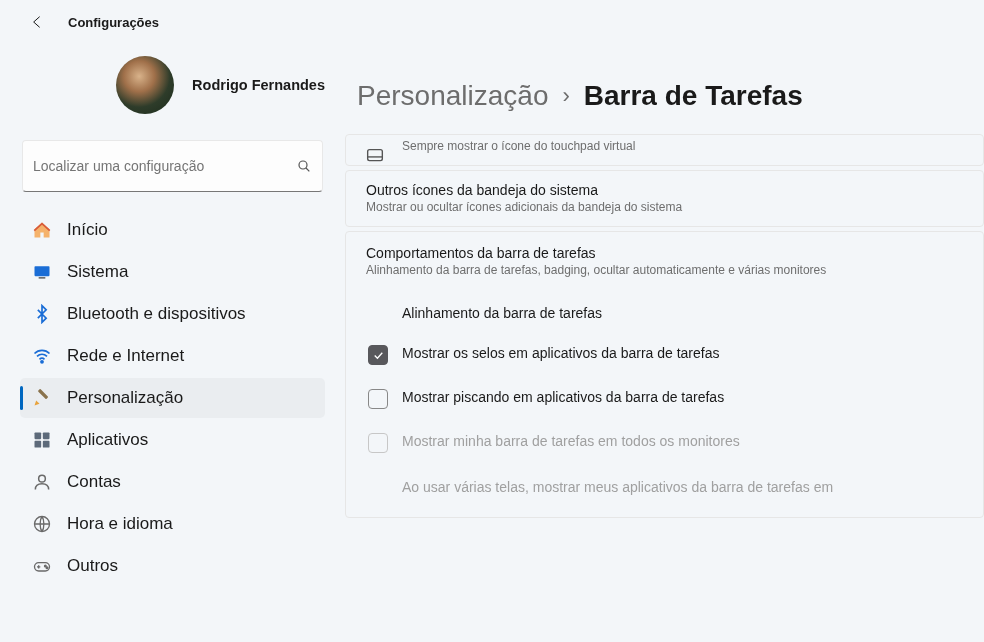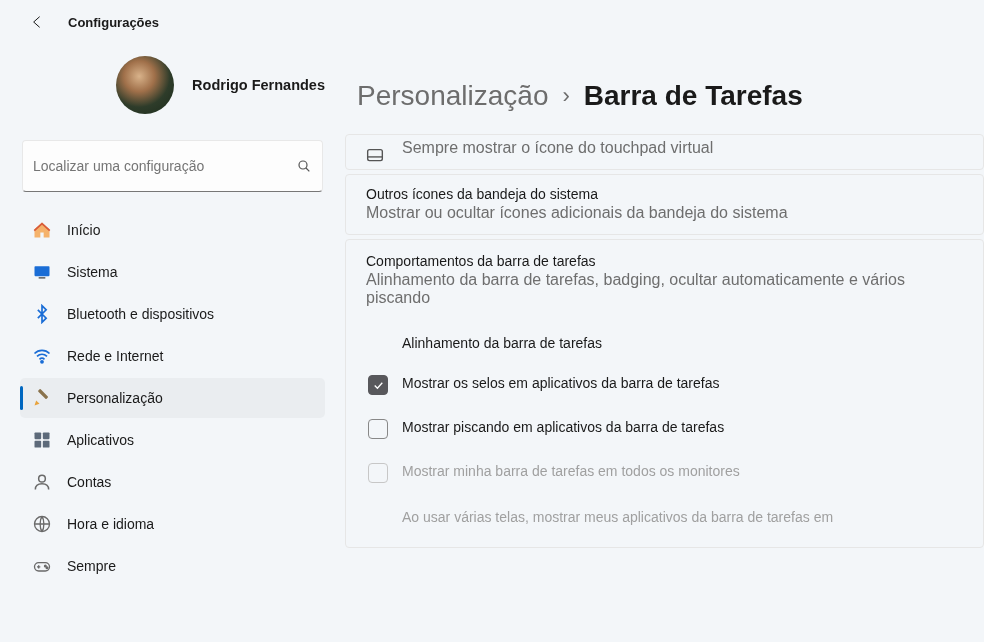--- a/index.html
+++ b/index.html
@@ -12,36 +12,36 @@
     .sidebar { width: 345px; padding: 0 20px 0 20px; display: flex; flex-direction: column; }
     .profile { display: flex; align-items: center; margin: 12px 0 26px 4px; justify-content: flex-end; }
     .avatar { width: 58px; height: 58px; border-radius: 50%; background: radial-gradient(circle at 40% 35%, #d8b28a 0%, #a0704a 30%, #2e3c2a 60%, #1a2a1b 100%); margin-right: 18px; }
     .profile-name { font-size: 14.5px; font-weight: 700; color: #1a1a1a; }
     .searchbox { display: flex; align-items: center; height: 52px; background: #fdfdfd; border: 1px solid #e8e8e8; border-radius: 4px; padding: 0 10px; margin: 0 2px 18px 2px; border-bottom: 1.5px solid #777; }
     .searchbox input { flex: 1; border: none; outline: none; font-size: 14px; color: #666; background: transparent; }
     .searchbox .search-ico { width: 16px; height: 16px; color: #555; }
     .nav { display: flex; flex-direction: column; gap: 2px; overflow-y: auto; padding-bottom: 4px; }
     .nav::-webkit-scrollbar { width: 3px; }
     .nav::-webkit-scrollbar-thumb { background: #c9c9c9; border-radius: 2px; }
-    .nav-item { display: flex; align-items: center; padding: 10px 12px; border-radius: 5px; cursor: pointer; font-size: 14px; color: #1a1a1a; }
+    .nav-item { display: flex; align-items: center; padding: 10px 12px; border-radius: 5px; cursor: pointer; font-size: 17px; color: #1a1a1a; }
     .nav-item.selected { background: #eaedf0; position: relative; }
     .nav-item.selected::before { content: ""; position: absolute; left: 0; top: 8px; bottom: 8px; width: 3px; background: #0067c0; border-radius: 2px; }
     .nav-item .nav-ico { width: 20px; height: 20px; margin-right: 15px; display: flex; align-items: center; justify-content: center; }
     .nav-item .nav-ico svg { width: 20px; height: 20px; }
     .content { flex: 1; padding: 36px 0 0 0; overflow: hidden; display: flex; flex-direction: column; }
     .breadcrumb { display: flex; align-items: center; padding: 0 12px 22px 12px; }
     .bc-parent { font-size: 28px; color: #6d6d6d; font-weight: 400; }
     .bc-sep { font-size: 22px; color: #6d6d6d; margin: 0 14px; }
     .bc-current { font-size: 28px; color: #1a1a1a; font-weight: 600; }
     .panel { flex: 1; overflow: hidden; padding-left: 0; }
     .card { background: transparent; border: 1px solid #e6e6e6; border-radius: 4px; margin-bottom: 4px; padding: 11px 20px 12px 56px; margin-left: 0; position: relative; }
     .card-small-top { padding-top: 4px; padding-left: 56px; }
     .card-ico { position: absolute; left: 18px; top: 10px; width: 22px; height: 22px; color: #444; }
     .card-title { font-size: 14px; color: #1a1a1a; margin-bottom: 2px; }
-    .card-sub { font-size: 16px; color: #6e6e6e; }
+    .card-sub { font-size: 12px; color: #6e6e6e; }
     .behav-card { border: 1px solid #e6e6e6; border-radius: 4px; padding: 0; }
     .behav-head { padding: 13px 20px 14px 20px; }
     .behav-list { padding: 2px 0 8px 0; }
     .behav-row { display: flex; align-items: flex-start; padding: 12px 20px 12px 22px; font-size: 14px; color: #1a1a1a; }
     .behav-row.muted { color: #a0a0a0; }
     .behav-row.muted .cb { border-color: #c7c7c7; }
     .behav-row .cb { width: 20px; height: 20px; border: 1.3px solid #888; border-radius: 4px; margin-right: 14px; display: flex; align-items: center; justify-content: center; flex-shrink: 0; }
     .behav-row .cb.checked { background: #58585c; border-color: #58585c; }
     .behav-row .cb.checked svg { stroke: #fff; }
     .behav-row .cb svg { width: 13px; height: 13px; stroke-width: 2.4; fill: none; }
@@ -154,21 +154,21 @@
       </div>
       <div class="nav-item">
         <span class="nav-ico">
             <svg viewBox="0 0 24 24" fill="none" stroke="#6a6a6a" stroke-width="1.6">
               <rect x="3" y="8" width="18" height="10" rx="5"></rect>
               <path d="M8 11 V15 M6 13 H10"></path>
               <circle cx="16" cy="12" r="1" fill="#6a6a6a"></circle>
               <circle cx="18" cy="14" r="1" fill="#6a6a6a"></circle>
             </svg>
           </span>
-        <span>Sempre</span>
+        <span>Outros</span>
       </div>
     </div>
   </div>
 
   <div class="content">
     <div class="breadcrumb">
       <span class="bc-parent">Personalização</span>
       <span class="bc-sep">›</span>
       <span class="bc-current">Barra de Tarefas</span>
     </div>
@@ -185,21 +185,21 @@
       </div>
 
       <div class="card" style="padding-left:20px;">
         <div class="card-title">Outros ícones da bandeja do sistema</div>
         <div class="card-sub">Mostrar ou ocultar ícones adicionais da bandeja do sistema</div>
       </div>
 
       <div class="behav-card">
         <div class="behav-head">
           <div class="card-title">Comportamentos da barra de tarefas</div>
-          <div class="card-sub">Alinhamento da barra de tarefas, badging, ocultar automaticamente e vários piscando</div>
+          <div class="card-sub">Alinhamento da barra de tarefas, badging, ocultar automaticamente e várias monitores</div>
         </div>
         <div class="behav-list">
           <div class="behav-row plain">
             <span>Alinhamento da barra de tarefas</span>
           </div>
           <div class="behav-row">
             <span class="cb checked">
                 <svg viewBox="0 0 24 24">
                   <path d="M5 12 L10 17 L19 7"></path>
                 </svg>

